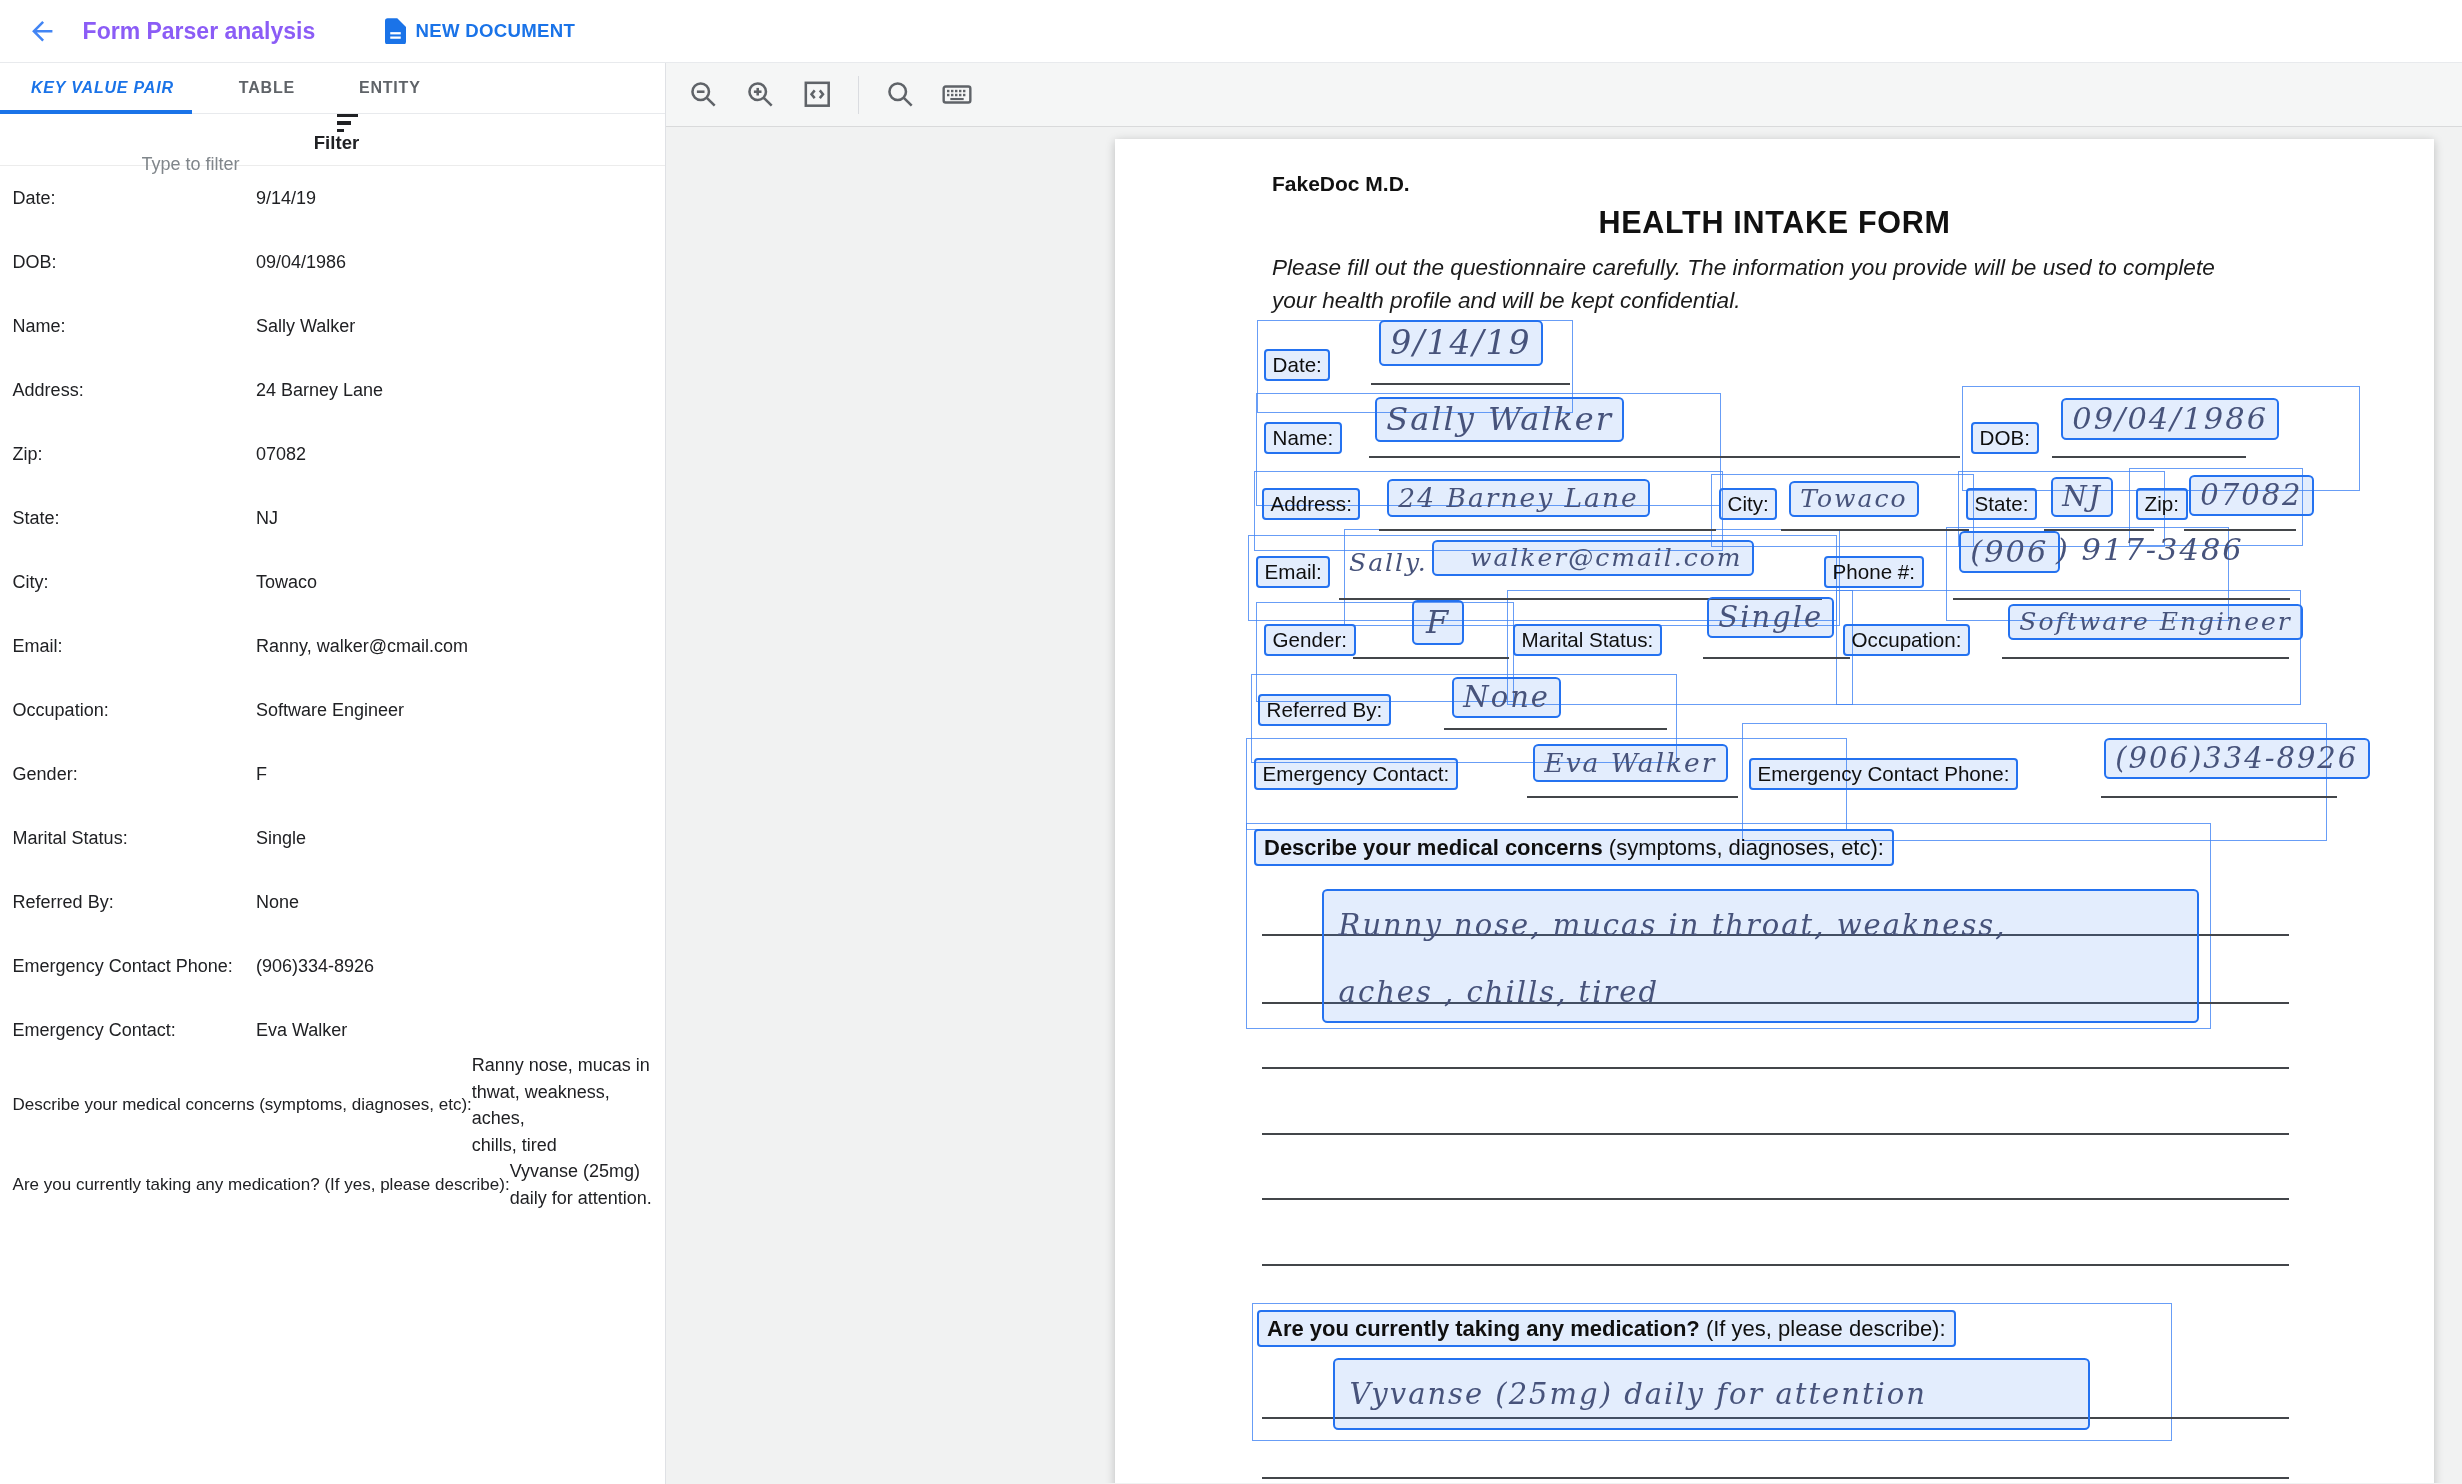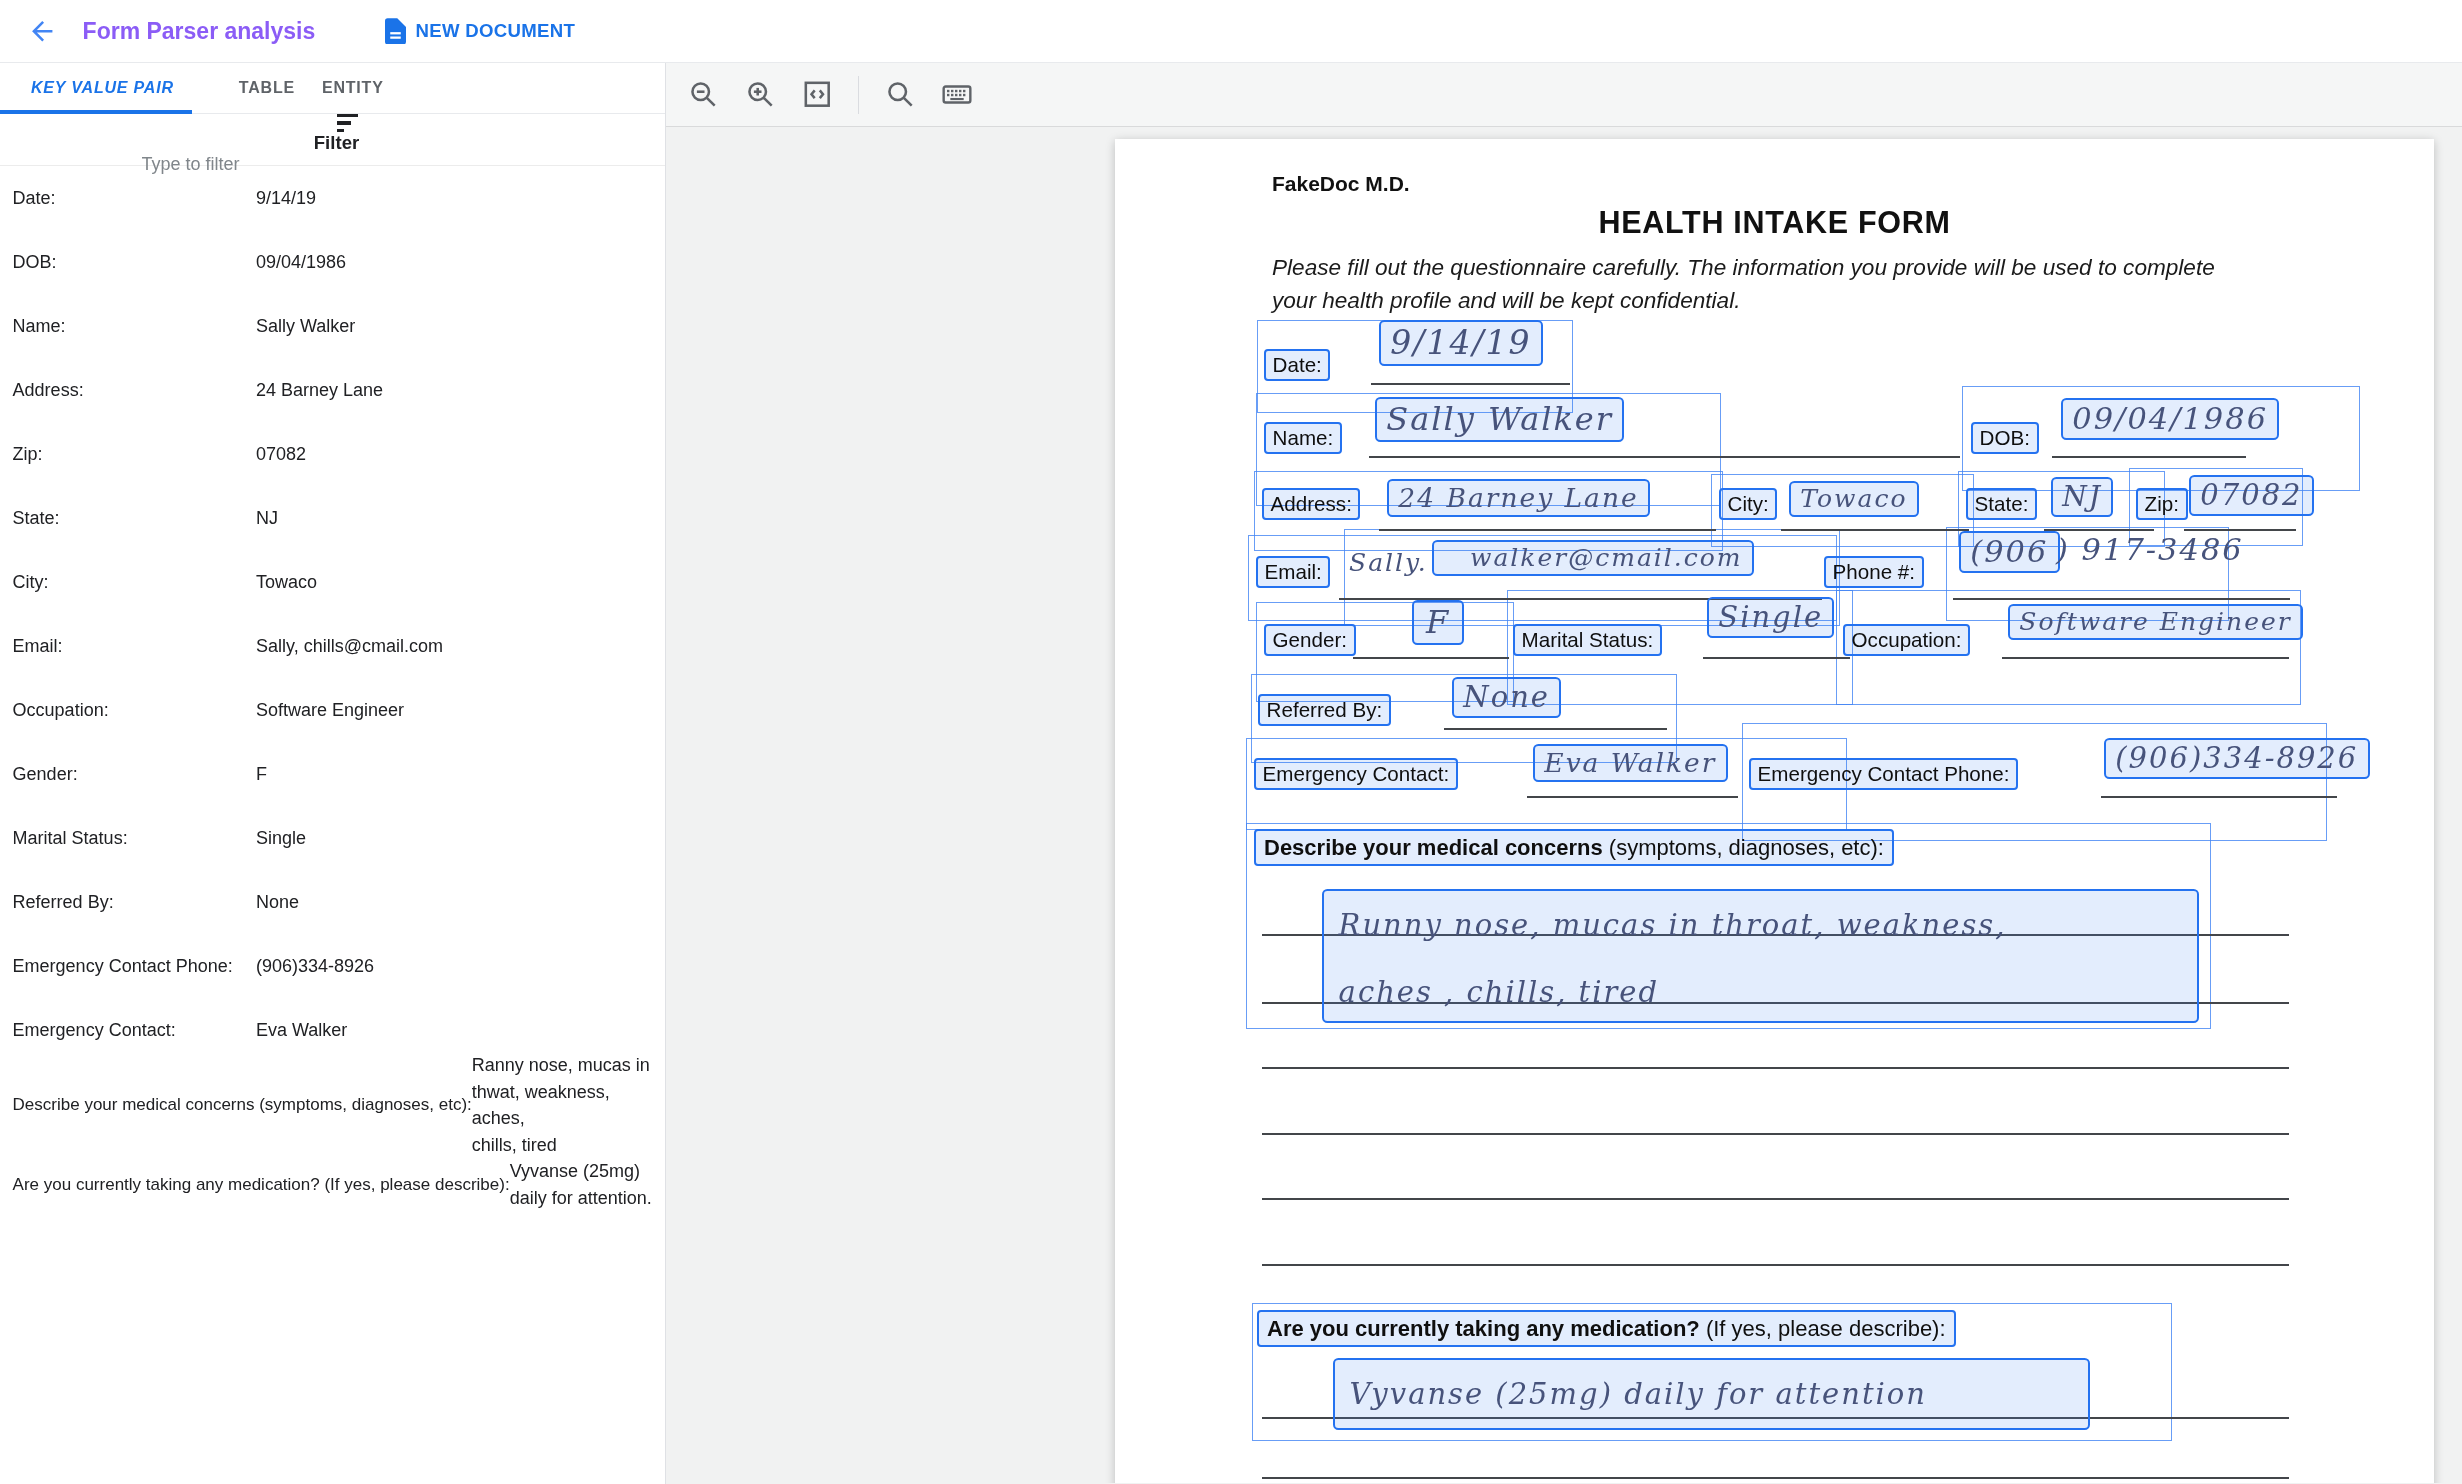--- a/index.html
+++ b/index.html
@@ -14,21 +14,21 @@
   .new-doc { margin-left:70px; display:flex; align-items:center; gap:9.3px; cursor:pointer; }
   .new-doc-label { color:#1a73e8; font-size:18.6px; font-weight:700; letter-spacing:0.3px; }
 
   
   .left-panel { position:absolute; left:0; top:63px; width:666px; height:1422px; background:#fff;
                 border-right:1.3px solid #dfe1e5; z-index:4; }
   .tabbar { position:relative; height:51px; border-bottom:1.3px solid #e8eaed; display:flex; align-items:center; }
   .tab { font-size:16px; font-weight:700; letter-spacing:0.8px; color:#5f6368; cursor:pointer; }
   .tab.t1 { margin-left:31px;font-style:italic; }
   .tab.t2 { margin-left:65px; }
-  .tab.t3 { margin-left:27px; }
+  .tab.t3 { margin-left:64px; }
   .tab.active { color:#1a73e8; }
   .tab-underline { position:absolute; left:0; bottom:-1.3px; width:192px; height:4px; background:#1a73e8; }
 
   .filterbar { height:52px; border-bottom:1.3px solid #ececec; display:flex; align-items:center;flex-direction:column; }
   .filter-icon { margin-left:30px; width:21px; display:flex; flex-direction:column; gap:4px; }
   .filter-icon span { height:3.3px; background:#202124; display:block; }
   .filter-icon .b1{width:21px;} .filter-icon .b2{width:14px;} .filter-icon .b3{width:7.3px;}
   .filter-label { margin-left:8px; font-size:18.6px; font-weight:700; color:#202124; }
   .filter-input { margin-left:16px; border:none; outline:none; font-size:18px; color:#202124; width:398px;
                   font-family:"Liberation Sans", sans-serif; background:transparent; }
@@ -139,21 +139,21 @@
     <div class="kv-row">
       <div class="kv-key">State:</div>
       <div class="kv-val">NJ</div>
     </div>
     <div class="kv-row">
       <div class="kv-key">City:</div>
       <div class="kv-val">Towaco</div>
     </div>
     <div class="kv-row">
       <div class="kv-key">Email:</div>
-      <div class="kv-val">Sally, chills@cmail.com</div>
+      <div class="kv-val">Ranny, walker@cmail.com</div>
     </div>
     <div class="kv-row">
       <div class="kv-key">Occupation:</div>
       <div class="kv-val">Software Engineer</div>
     </div>
     <div class="kv-row">
       <div class="kv-key">Gender:</div>
       <div class="kv-val">F</div>
     </div>
     <div class="kv-row">

